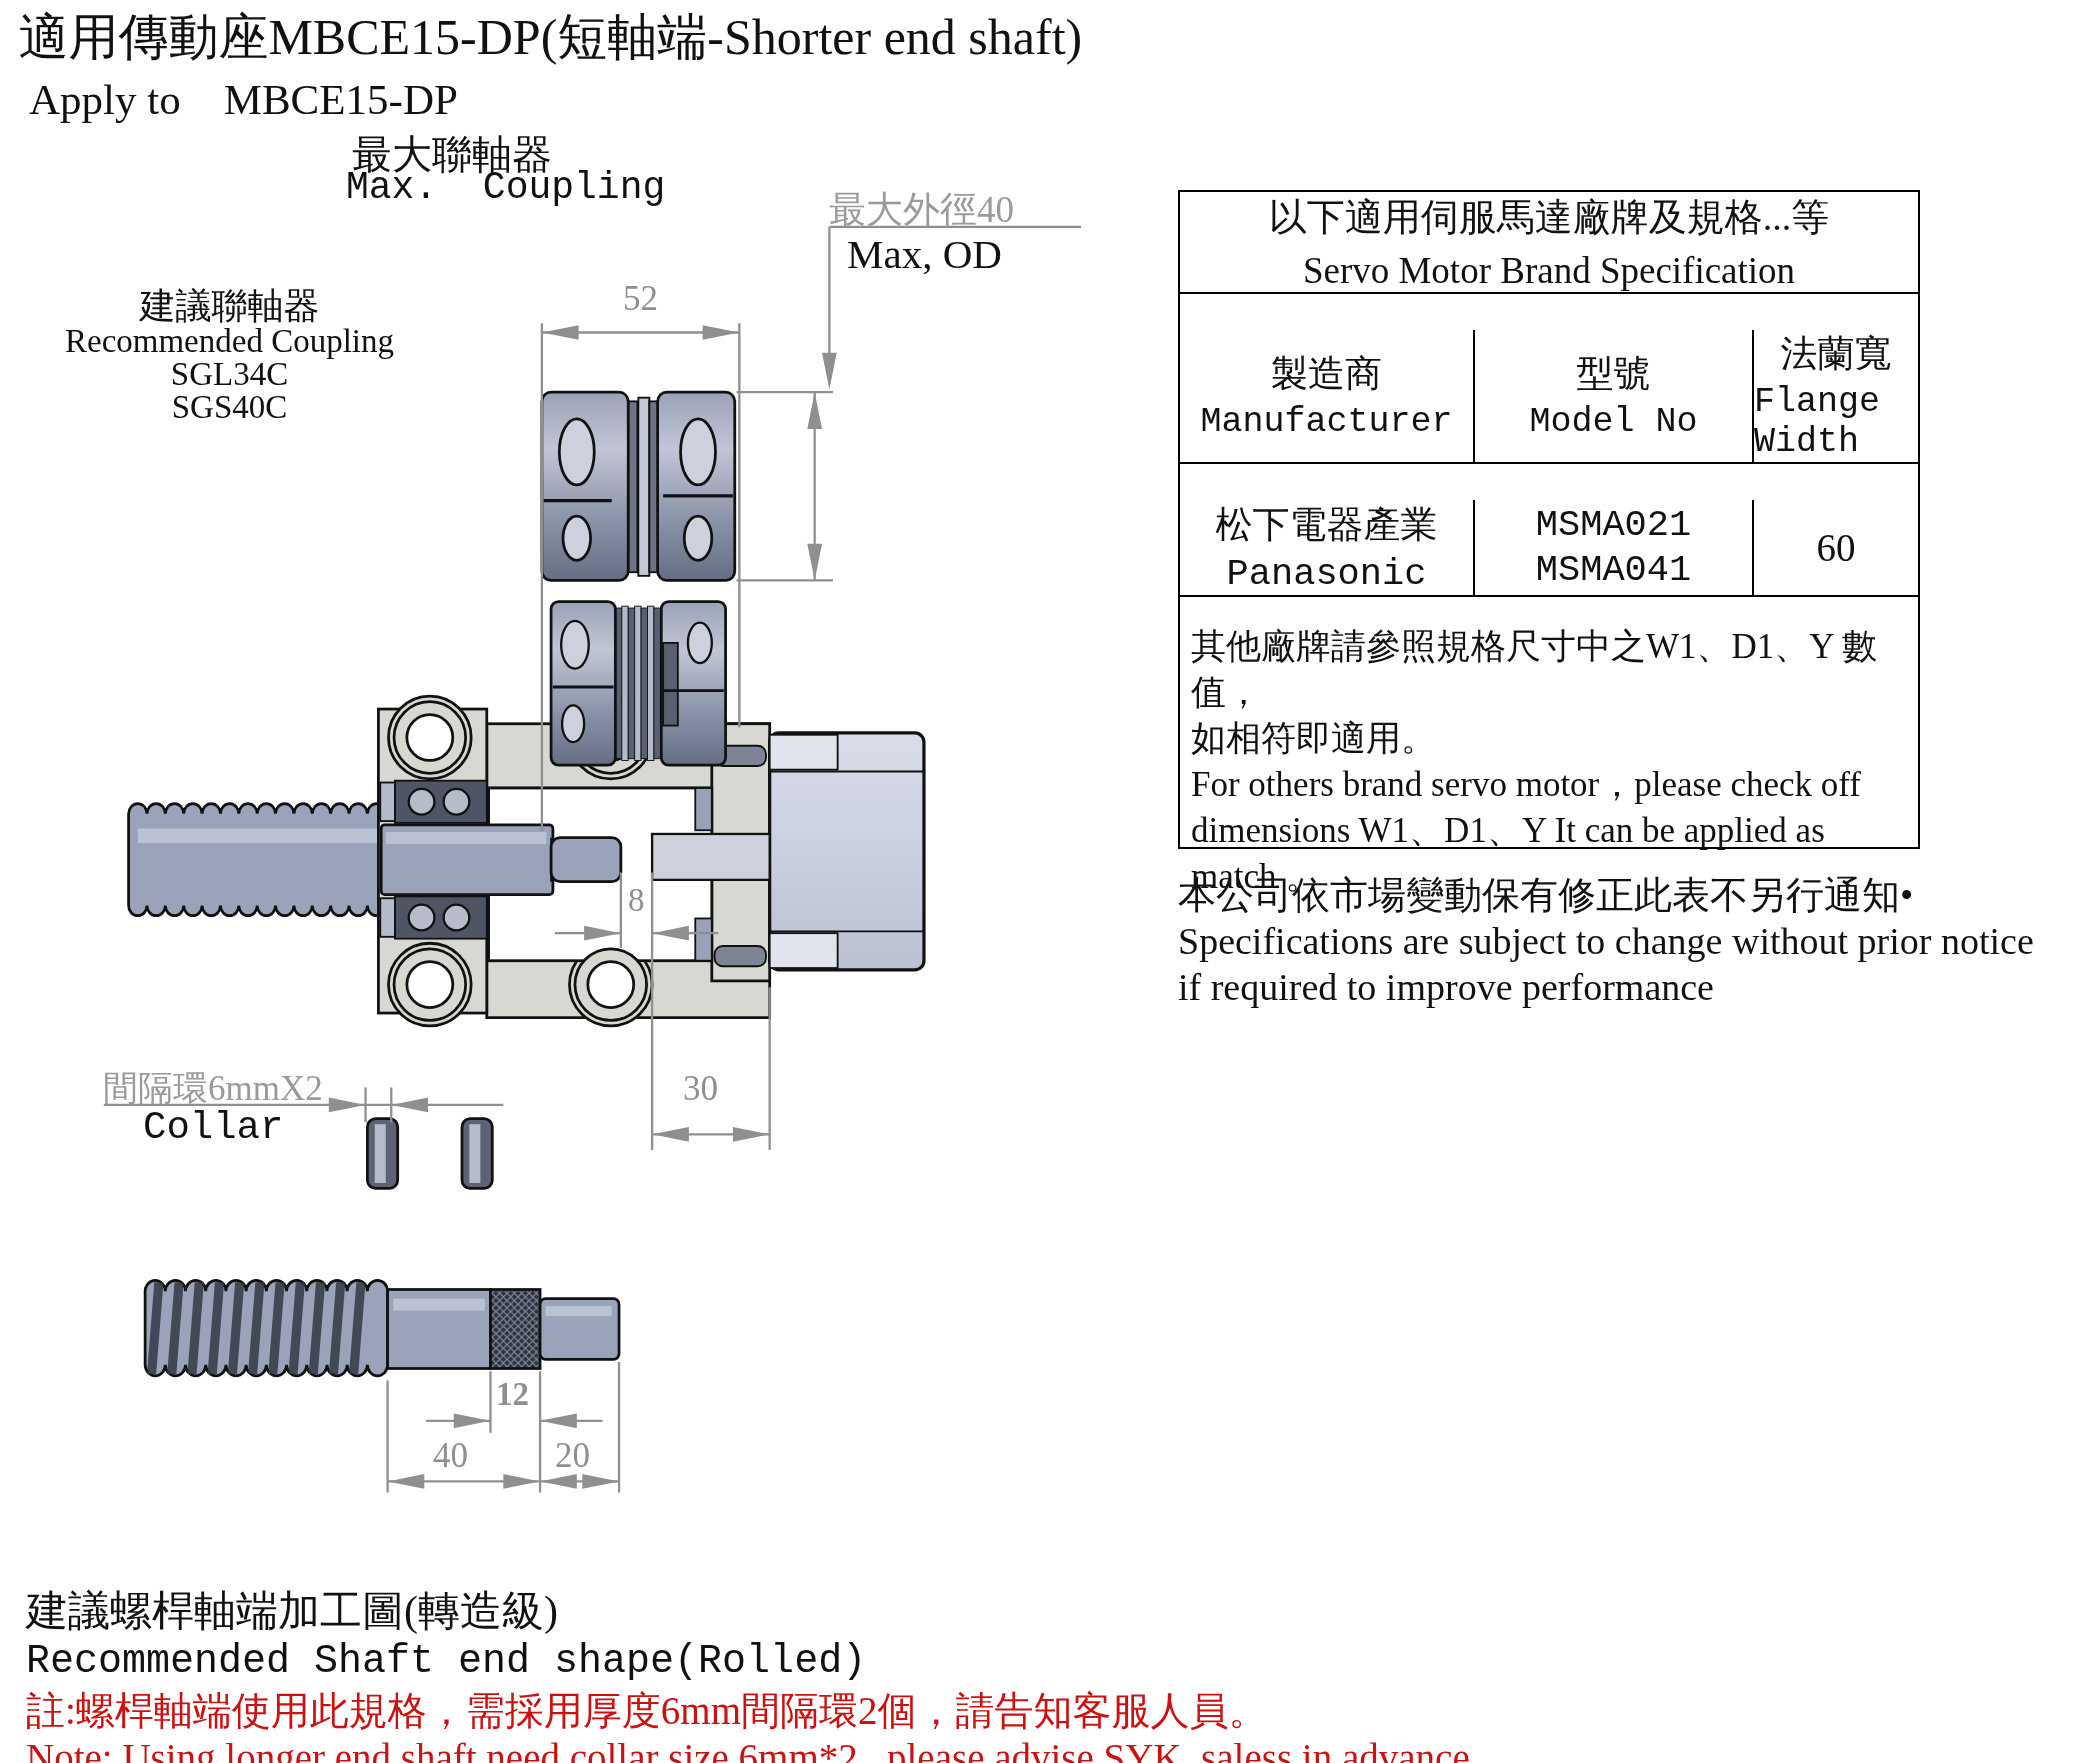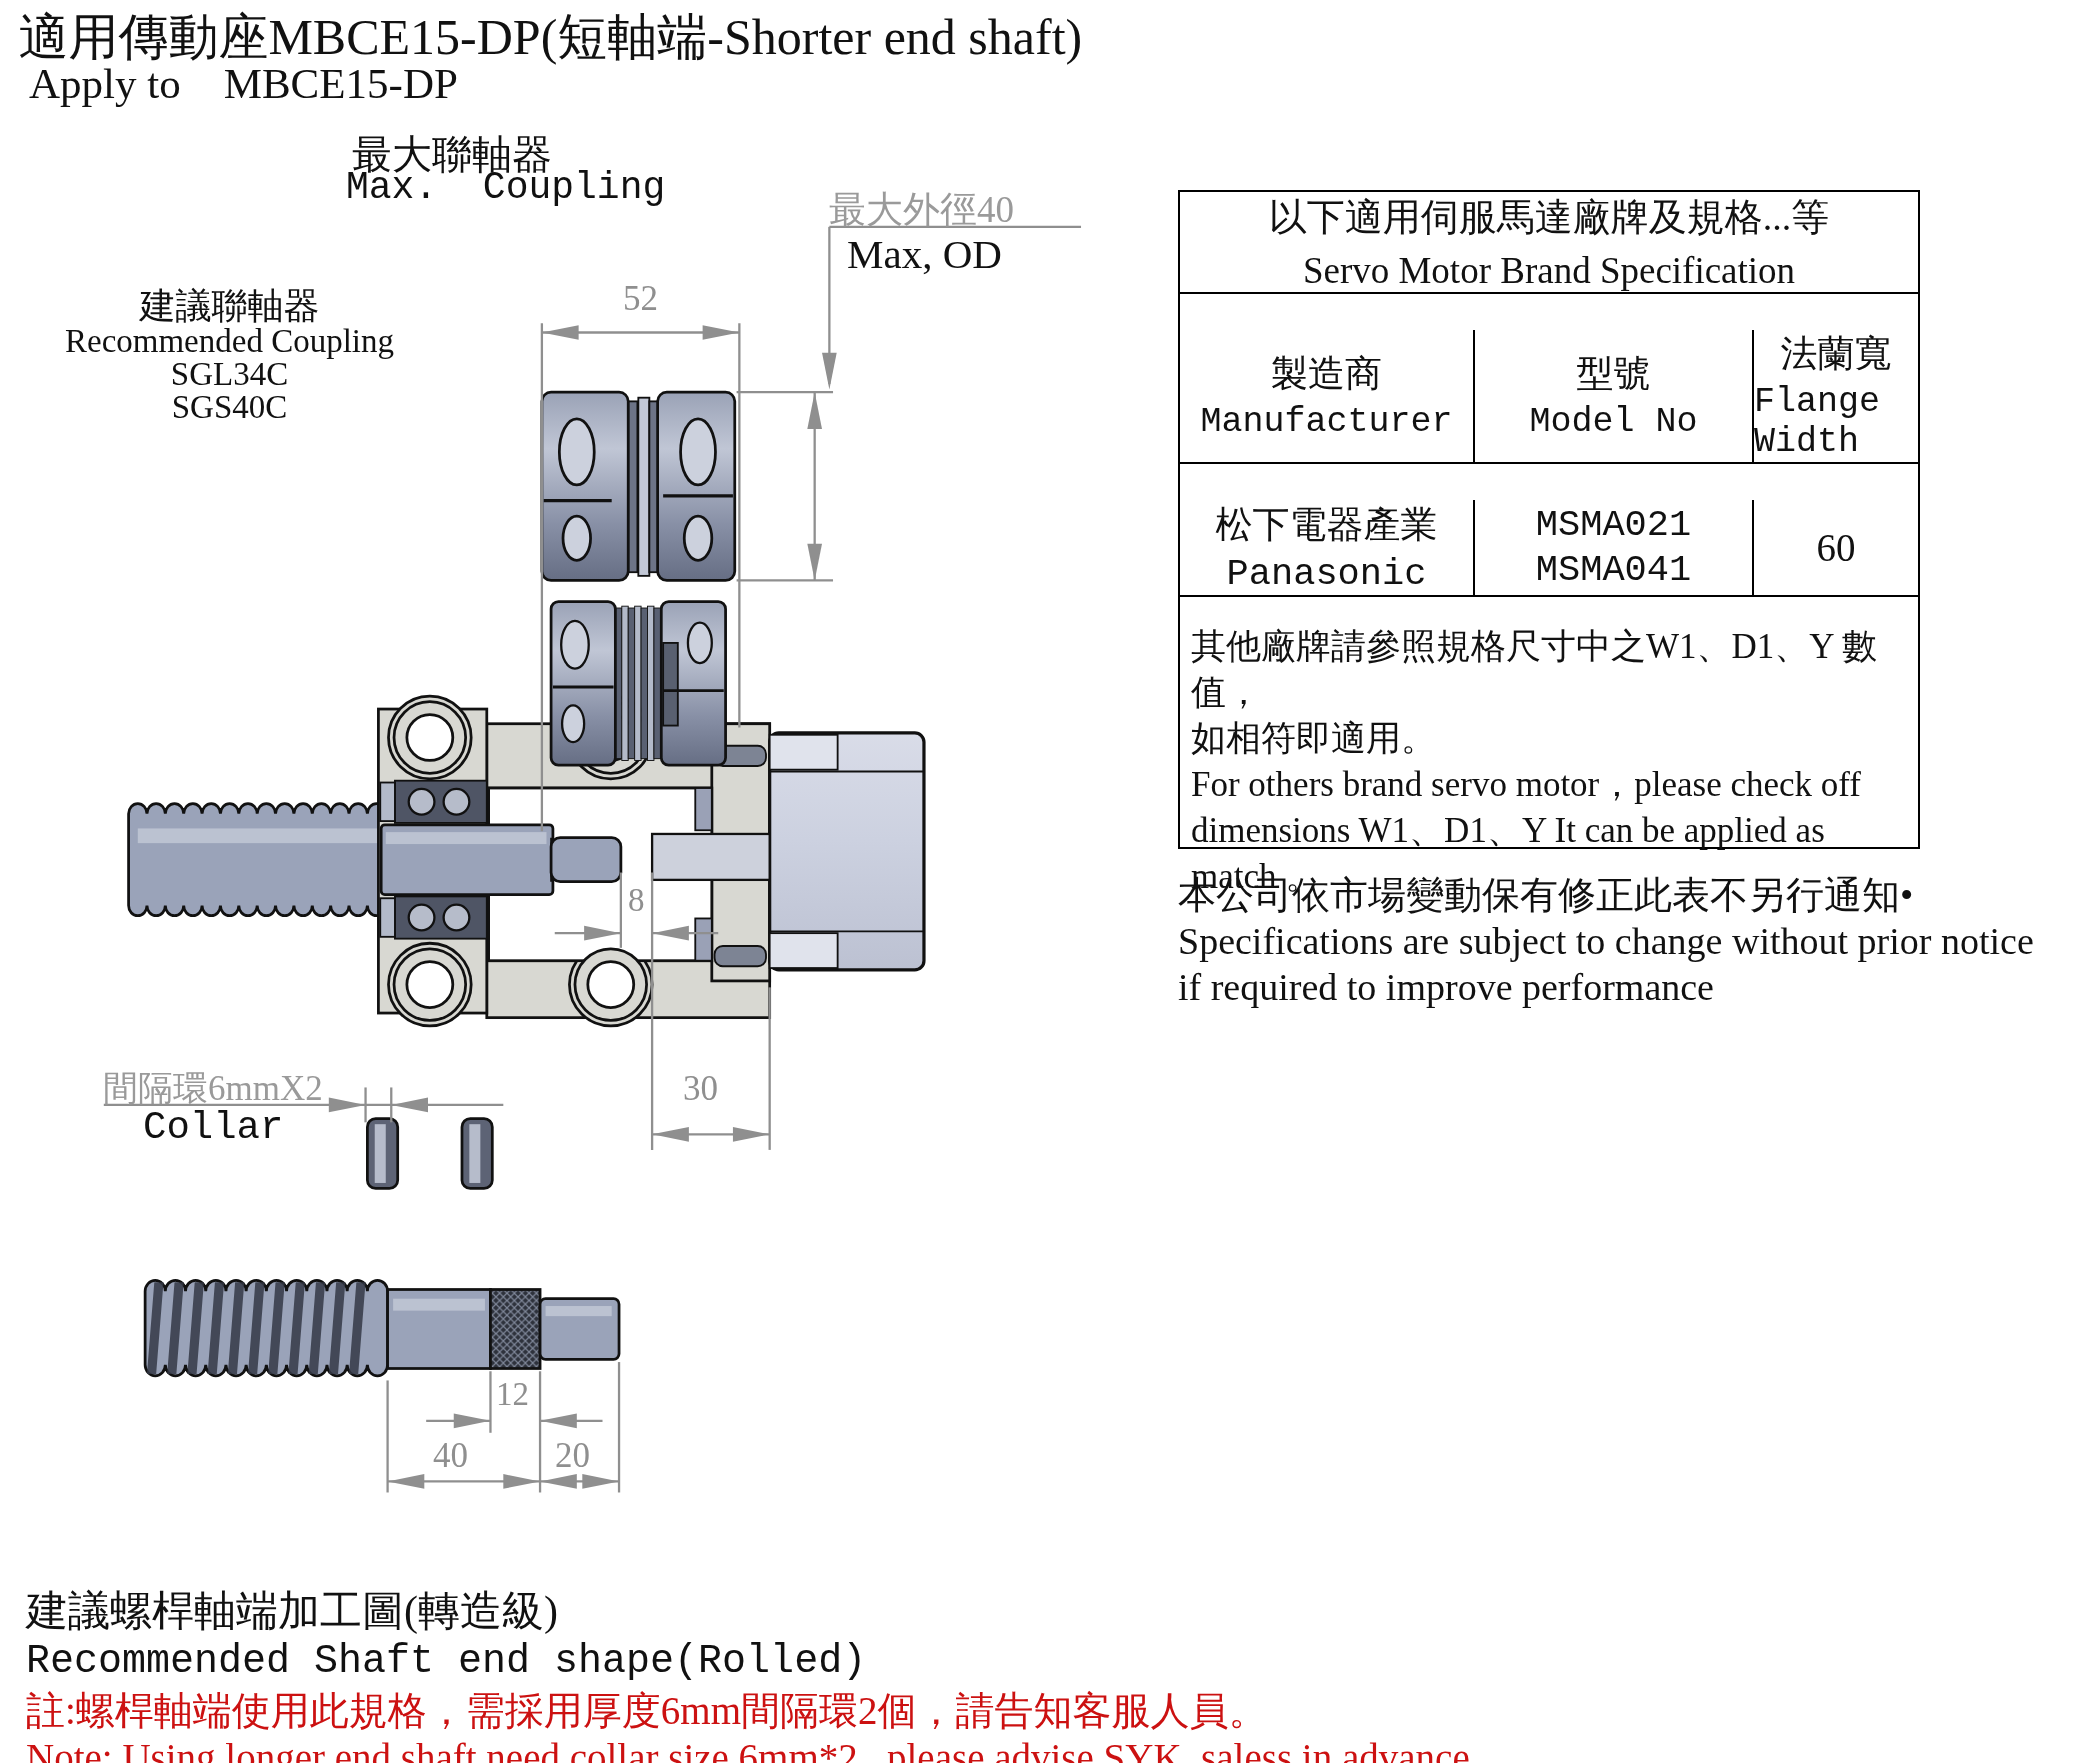--- a/index.html
+++ b/index.html
@@ -10,36 +10,36 @@
   }
   .abs{position:absolute;}
   .pre{white-space:pre;}
   .serif{font-family:"Liberation Serif","DejaVu Serif",serif;}
   .mono{font-family:"Liberation Mono","DejaVu Sans Mono",monospace;}
   .gray{color:#8f8f8f;}
   .lightgray{color:#9a9a9a;}
   .red{color:#cc1111;}
 
   #title1{left:18.4px;top:3.7px;font-size:50px;}
-  #title2{left:29px;top:59px;font-size:43px;}
+  #title2{left:29px;top:75px;font-size:43px;}
 
   
   #maxcoup-zh{left:352px;top:127px;font-size:40px;}
   #maxcoup-en{left:346px;top:166px;font-size:38px;}
   #dim52{left:623px;top:279px;font-size:35px;}
   #maxod-zh{left:829px;top:185px;font-size:37px;}
   #maxod-en{left:847px;top:230px;font-size:41px;}
   #recblock{left:27.5px;top:288px;width:404px;text-align:center;}
   #recblock .l1{font-size:36px;line-height:37px;}
   #recblock .l2{font-size:33px;line-height:33px;}
   #dim8{left:628px;top:882px;font-size:33px;}
   #dim30{left:683px;top:1069px;font-size:35px;}
   #collar-zh{left:103px;top:1065px;font-size:35px;}
   #collar-en{left:143px;top:1106px;font-size:39px;}
-  #dim12{left:496px;top:1376px;font-size:33px;}
+  #dim12{left:496px;top:1376px;font-size:33px;font-weight:bold;}
   #dim40{left:433px;top:1436px;font-size:35px;}
   #dim20{left:555px;top:1436px;font-size:35px;}
 
   
   #spec-table{
     left:1178px;top:190px;width:742px;height:659px;
     border:2.8px solid #000;box-sizing:border-box;display:flex;flex-direction:column;
   }
   #spec-table *{box-sizing:border-box;}
   .t-title{height:138px;border-bottom:2.8px solid #000;display:flex;flex-direction:column;

